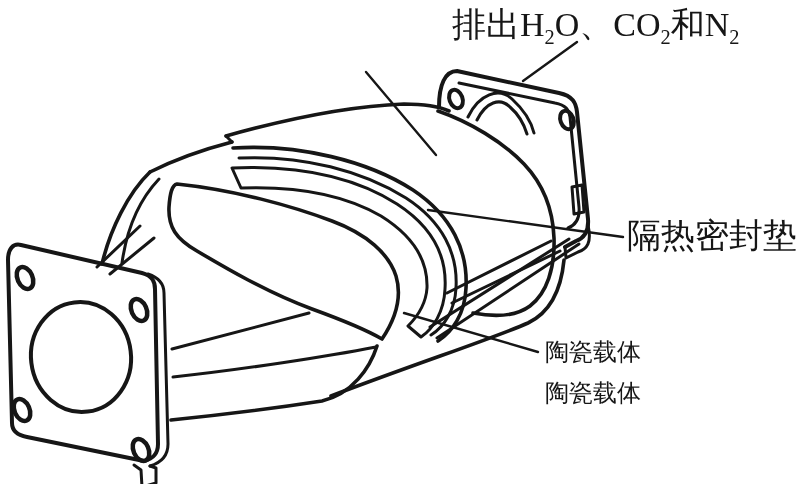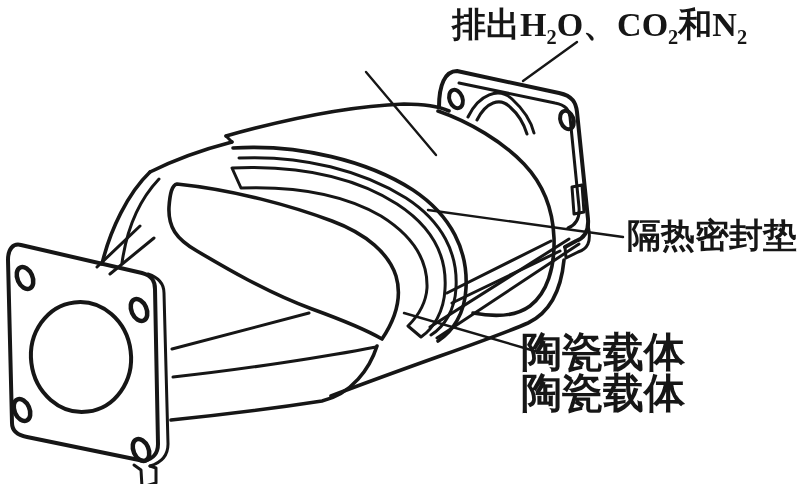--- a/index.html
+++ b/index.html
@@ -1,37 +1,37 @@
 <!DOCTYPE html>
 <html style="--ink: #161616; --bg: #ffffff;"><head>
 <meta charset="utf-8">
 <style>
   :root { --ink: #161616; --bg: #ffffff; }
   * { margin: 0; padding: 0; box-sizing: border-box; }
   html, body { width: 800px; height: 484px; background: var(--bg); overflow: hidden; }
-  .stage { position: relative; width: 800px; height: 484px; background: var(--bg); font-weight: bold; }
+  .stage { position: relative; width: 800px; height: 484px; background: var(--bg); }
   svg.art { position: absolute; left: 0; top: 0; }
   svg.art path, svg.art ellipse, svg.art line {
     stroke: var(--ink); fill: none; stroke-linecap: round; stroke-linejoin: round;
   }
   .w24 { stroke-width: 2.4px; }
   .w3  { stroke-width: 3px; }
   .w36 { stroke-width: 3.6px; }
   .w4  { stroke-width: 4px; }
   .w45 { stroke-width: 4.5px; }
   .hatch { fill: url(#crosshatch); }
   .label {
     position: absolute; color: var(--ink); white-space: nowrap;
     font-family: "Liberation Serif", "DejaVu Serif", serif;
   }
   .label sub { font-size: 0.6em; line-height: 0; }
   .label-exhaust { left: 452px; top: 2px;   font-size: 34px; }
   .label-shell   { left: 296px; top: 33px;  font-size: 37px; }
   .label-gasket  { left: 627px; top: 213px; font-size: 34px; text-align: center; }
-  .label-ceramic { left: 521px; top: 332px; font-size: 41px; line-height: 41px; }
+  .label-ceramic { left: 545px; top: 332px; font-size: 24px; line-height: 41px; }
 </style>
 </head>
 <body>
 
 <div class="stage">
 
   <svg class="art" width="800" height="484" viewBox="0 0 800 484">
     <defs>
       <pattern id="crosshatch" width="7.5" height="7.5" patternUnits="userSpaceOnUse">
         <path d="M0,0 L7.5,7.5 M7.5,0 L0,7.5" stroke="#161616" stroke-width="2" fill="none"></path>

